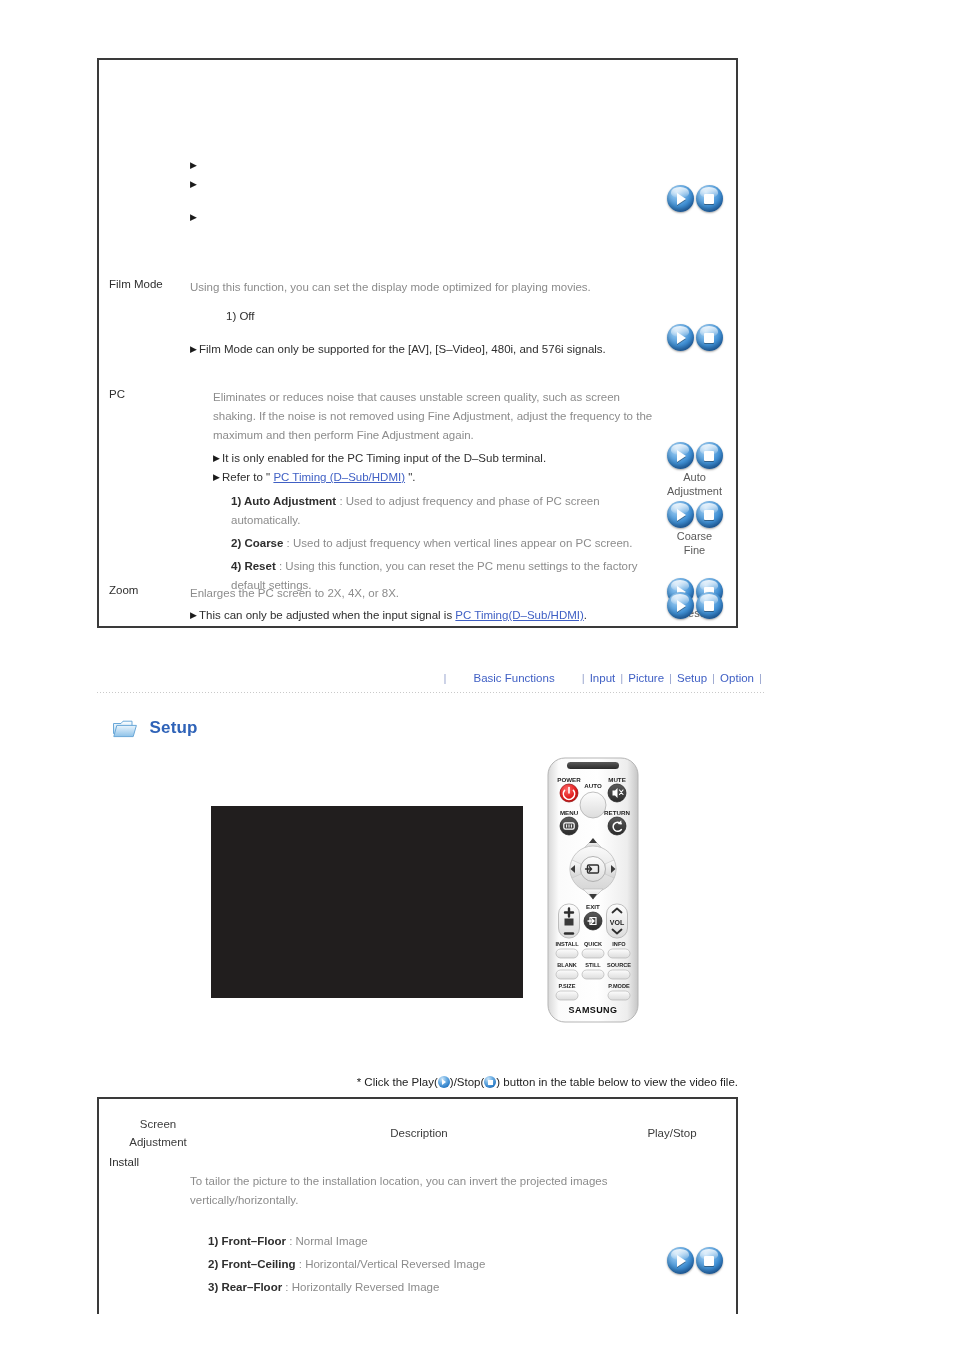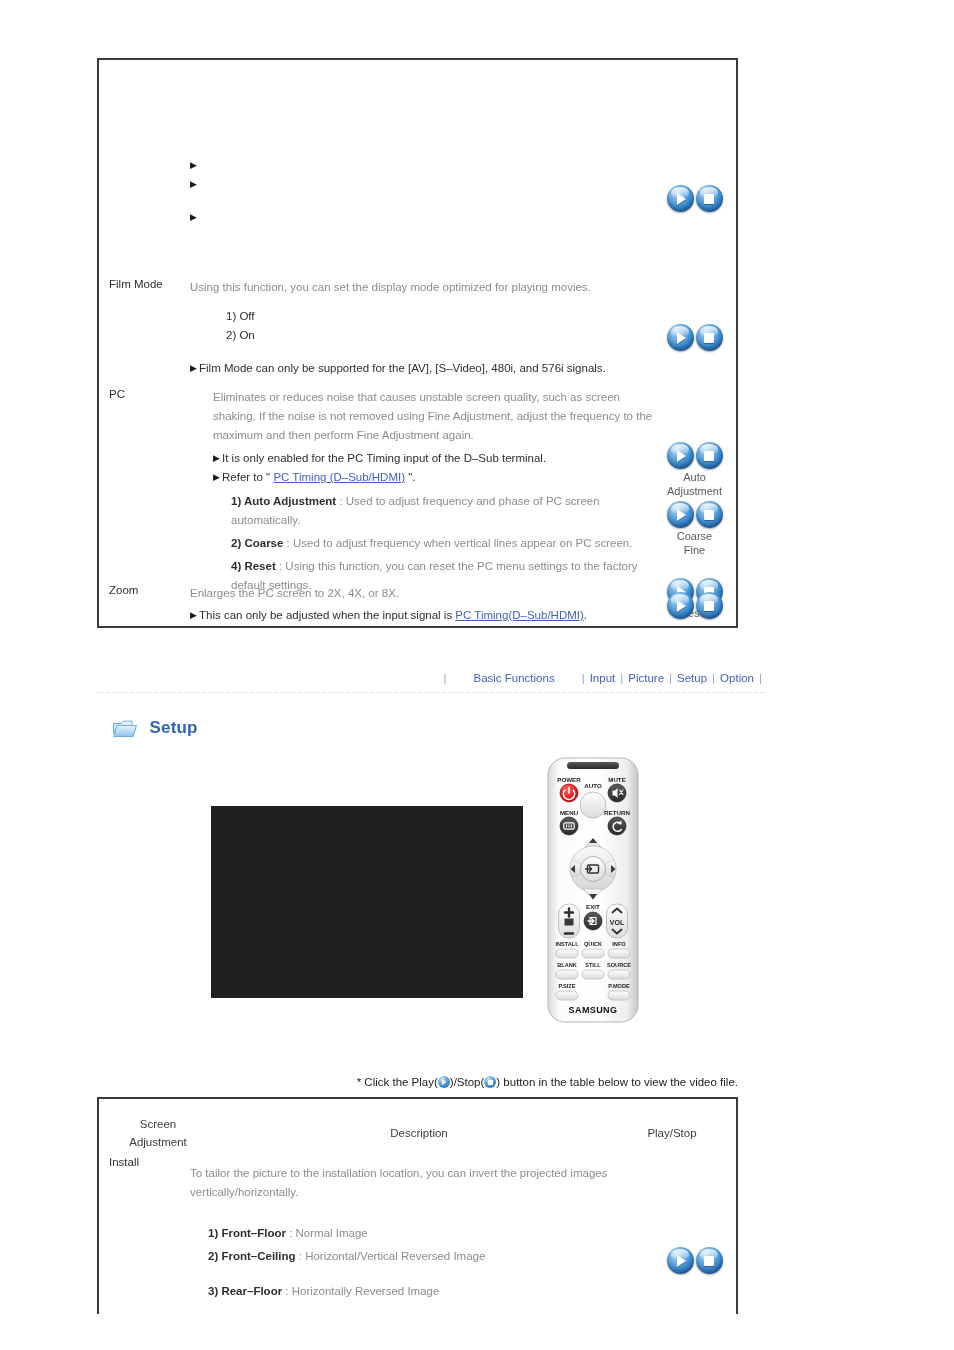--- a/index.html
+++ b/index.html
@@ -124,21 +124,20 @@
       <span class="btnpair">
         <span class="pbtn"><span class="play-tri"></span></span><span class="pbtn"><span class="stop-sq"></span></span>
       </span>
     </div>
 
     <div class="row" style="top:218px;">
       <div class="c-term">Film Mode</div>
       <div class="c-desc" style="top:0;">
         <div class="muted">Using this function, you can set the display mode optimized for playing movies.</div>
         <div class="dark" style="margin-left:36px;margin-top:10px;">1) Off</div>
-        <div class="dark" style="margin-left:36px;">2) On</div>
         <div class="b-line" style="margin-top:14px;"><span class="arw">▶</span><span class="dark">Film Mode can only be supported for the [AV], [S–Video], 480i, and 576i signals.</span></div>
       </div>
       <div class="c-btn" style="top:46px;">
         <span class="btnpair">
           <span class="pbtn"><span class="play-tri"></span></span><span class="pbtn"><span class="stop-sq"></span></span>
         </span>
       </div>
     </div>
 
     <div class="row" style="top:328px;">
@@ -329,25 +328,25 @@
   <div class="tbl2">
     <div class="th" style="left:14px;top:16px;width:90px;">
       <div>Screen</div>
       <div>Adjustment</div>
     </div>
     <div class="th" style="left:240px;top:25px;width:160px;">Description</div>
     <div class="th" style="left:518px;top:25px;width:110px;">Play/Stop</div>
 
     <div class="row" style="top:57px;">
       <div class="c-term">Install</div>
-      <div class="c-desc" style="top:8px;width:430px;">
+      <div class="c-desc" style="top:16px;width:430px;">
         <div class="muted">To tailor the picture to the installation location, you can invert the projected images vertically/horizontally.</div>
         <div style="margin-left:18px;margin-top:22px;"><span class="dark bold">1) Front–Floor</span><span class="muted"> : </span><span class="muted">Normal Image</span></div>
         <div style="margin-left:18px;margin-top:4px;"><span class="dark bold">2) Front–Ceiling</span><span class="muted"> : </span><span class="muted">Horizontal/Vertical Reversed Image</span></div>
-        <div style="margin-left:18px;margin-top:16px;"><span class="dark bold">3) Rear–Floor</span><span class="muted"> : </span><span class="muted">Horizontally Reversed Image</span></div>
+        <div style="margin-left:18px;margin-top:4px;"><span class="dark bold">3) Rear–Floor</span><span class="muted"> : </span><span class="muted">Horizontally Reversed Image</span></div>
       </div>
       <div class="c-btn" style="top:91px;">
         <span class="btnpair">
           <span class="pbtn"><span class="play-tri"></span></span><span class="pbtn"><span class="stop-sq"></span></span>
         </span>
       </div>
     </div>
   </div>
 
 </div>

